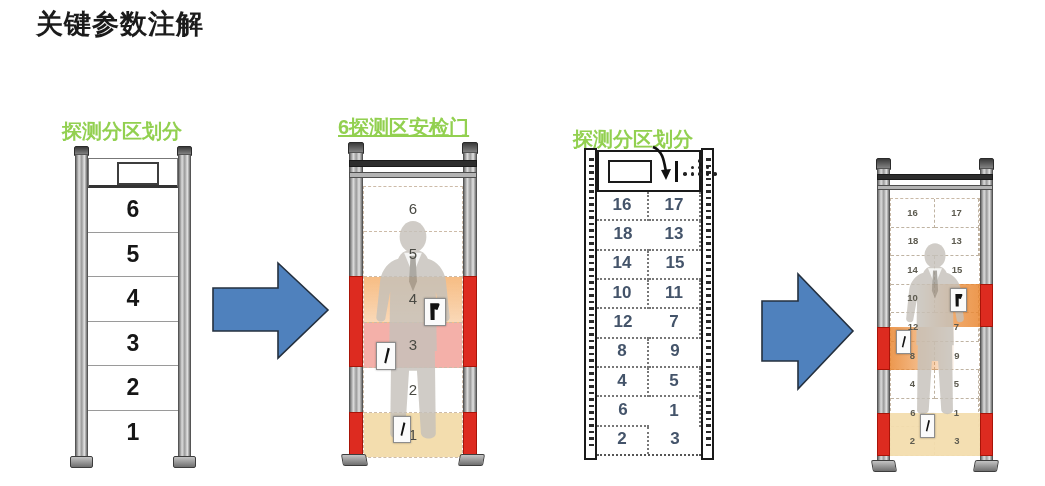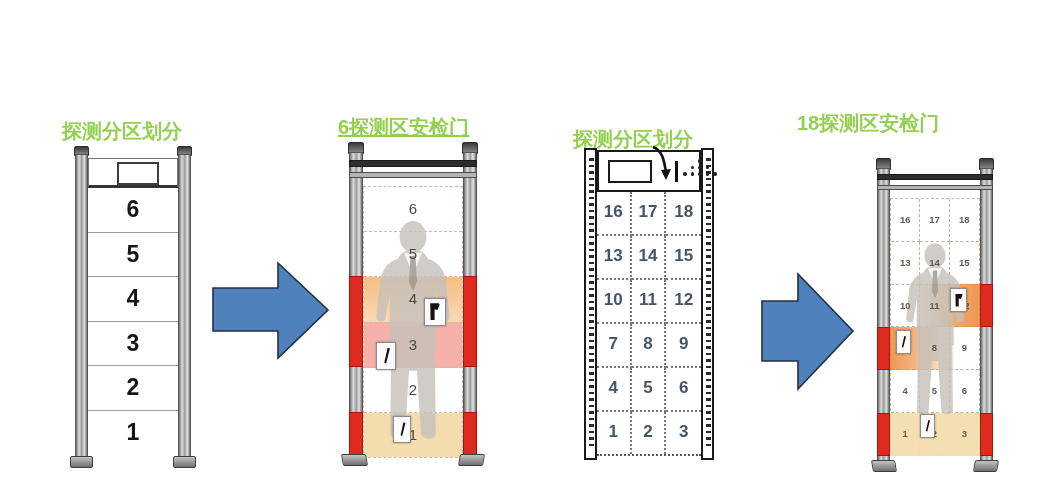--- a/index.html
+++ b/index.html
@@ -59,21 +59,21 @@
   .d3{left:584px;top:148px;width:130px;height:324px;}
   .d3 .pillarB{position:absolute;width:13px;top:0;height:312px;background:#fff;border:2px solid #1a1a1a;box-sizing:border-box;}
   .d3 .ledstrip{position:absolute;left:3px;top:8px;bottom:8px;width:5px;
                 background:repeating-linear-gradient(180deg,#2a2a2a 0 2.5px,transparent 2.5px 6.5px);}
   .d3 .header{position:absolute;left:13px;top:2px;width:104px;height:42px;border:2px solid #1a1a1a;background:#fff;box-sizing:border-box;}
   .d3 .screen{position:absolute;left:9px;top:8px;width:44px;height:23px;border:2.5px solid #1a1a1a;box-sizing:border-box;}
   .d3 .bar{position:absolute;left:76px;top:9px;width:3px;height:21px;background:#111;}
   .d3 .dots{position:absolute;left:84px;top:7px;width:34px;display:flex;flex-direction:column;gap:3px;align-items:center;}
   .d3 .drow{display:flex;gap:4px;}
   .d3 .dot{width:3.5px;height:3.5px;border-radius:50%;background:#222;}
-  .grid18{position:absolute;display:grid;grid-template-columns:repeat(3,1fr);box-sizing:border-box;}
+  .grid18{position:absolute;display:grid;grid-template-columns:repeat(2,1fr);box-sizing:border-box;}
   .d3 .grid18{left:13px;top:44px;width:104px;height:264px;border-bottom:2px dotted #555;}
   .d3 .cell{position:relative;border-right:2px dotted #777;border-bottom:2px dotted #777;}
   .d3 .cell:nth-child(3n){border-right:none;}
   .d3 .cell:nth-child(n+16){border-bottom:none;}
   .cnum{position:absolute;left:0;right:0;top:50%;transform:translateY(-55%);text-align:center;z-index:5;}
   .d3 .cnum{font-size:17px;font-weight:600;color:#44546a;}
 
   
   .d4{left:876px;top:158px;width:118px;height:318px;}
   .d4 .grid18{left:14px;top:40px;width:90px;height:258px;border:1px dashed #c9b9a6;}
@@ -104,27 +104,27 @@
       </symbol>
       <symbol id="gun" viewBox="0 0 20 26">
         <path d="M4 2 L14 2 C15.5 2 16 3 15.5 4.5 L13 10.5 L9.5 9.5 L9.5 23 L4.5 23 Z" fill="#111"></path>
       </symbol>
       <symbol id="knife" viewBox="0 0 20 26">
         <polygon points="11.5,2 14.5,3 9.5,23 7,22" fill="#111"></polygon>
       </symbol>
     </defs>
   </svg>
 
+  <div class="abs title">关键参数注解</div>
   <div class="abs desc">
   </div>
 
   <div class="abs glabel lab1">探测分区划分</div>
   <div class="abs glabel lab2">6探测区安检门</div>
   <div class="abs glabel lab3">探测分区划分</div>
-  <div class="abs glabel lab4">18探测区安检门</div>
 
   <div class="abs d1">
     <div class="cap" style="left:0;top:0;width:15px;height:10px;"></div>
     <div class="cap" style="left:103px;top:0;width:15px;height:10px;"></div>
     <div class="pillar" style="left:1px;top:8px;width:13px;height:306px;"></div>
     <div class="pillar" style="left:104px;top:8px;width:13px;height:306px;"></div>
     <div class="header">
       <div class="screen"></div>
     </div>
     <div class="zones">

